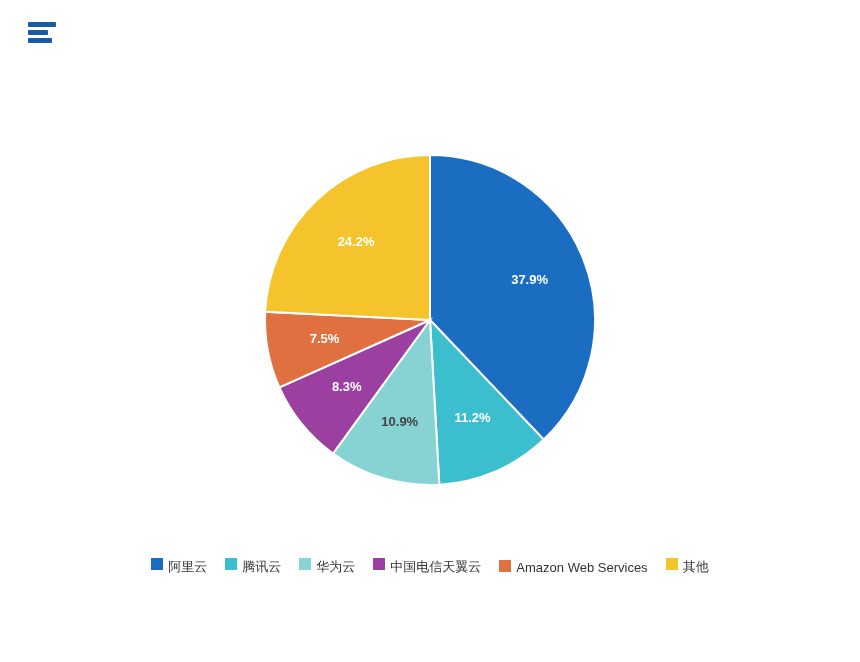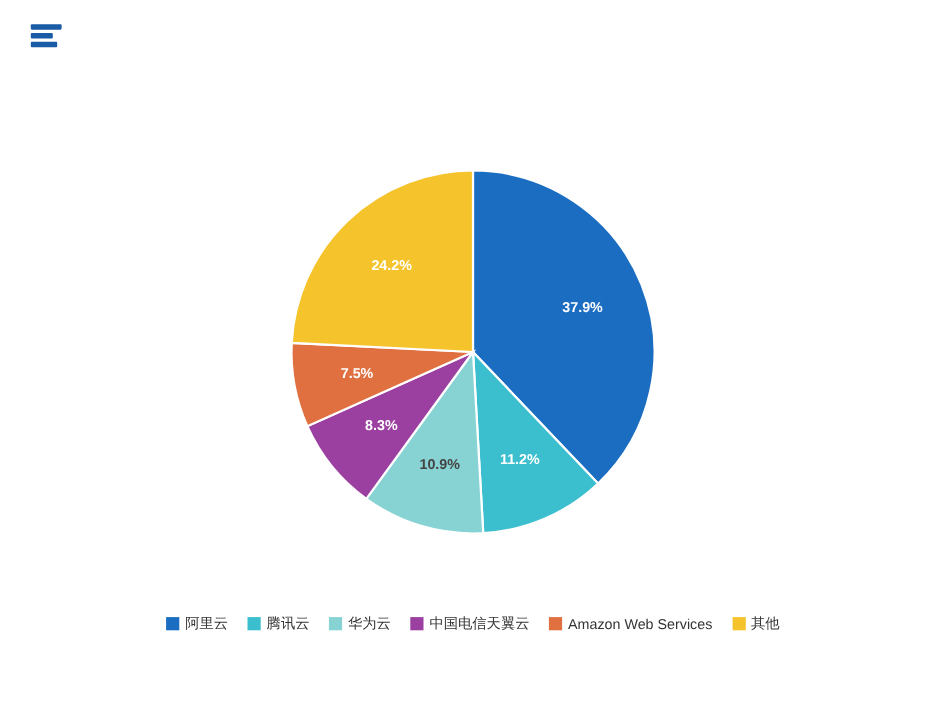--- a/index.html
+++ b/index.html
@@ -79,21 +79,20 @@
       right: 0;
       display: flex;
       justify-content: center;
       align-items: center;
       gap: 18px;
       flex-wrap: wrap;
     }
 
     .legend-item {
       display: flex;
-      align-items: center;
       gap: 5px;
       font-size: 13px;
       color: #333;
     }
 
     .legend-dot {
       width: 12px;
       height: 12px;
       flex-shrink: 0;
     }

